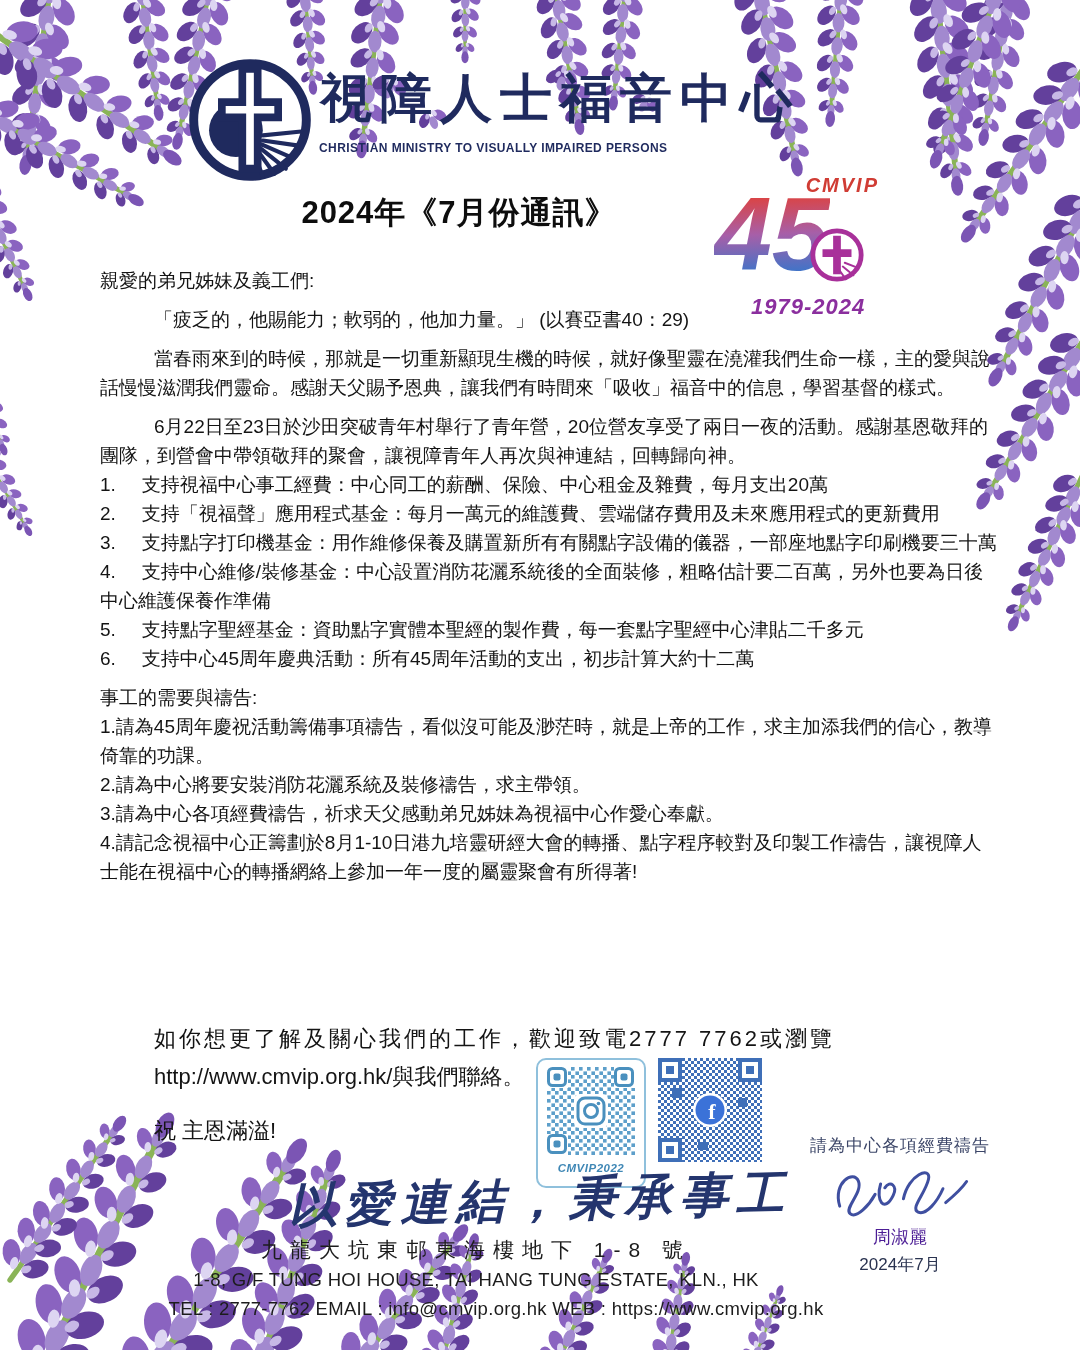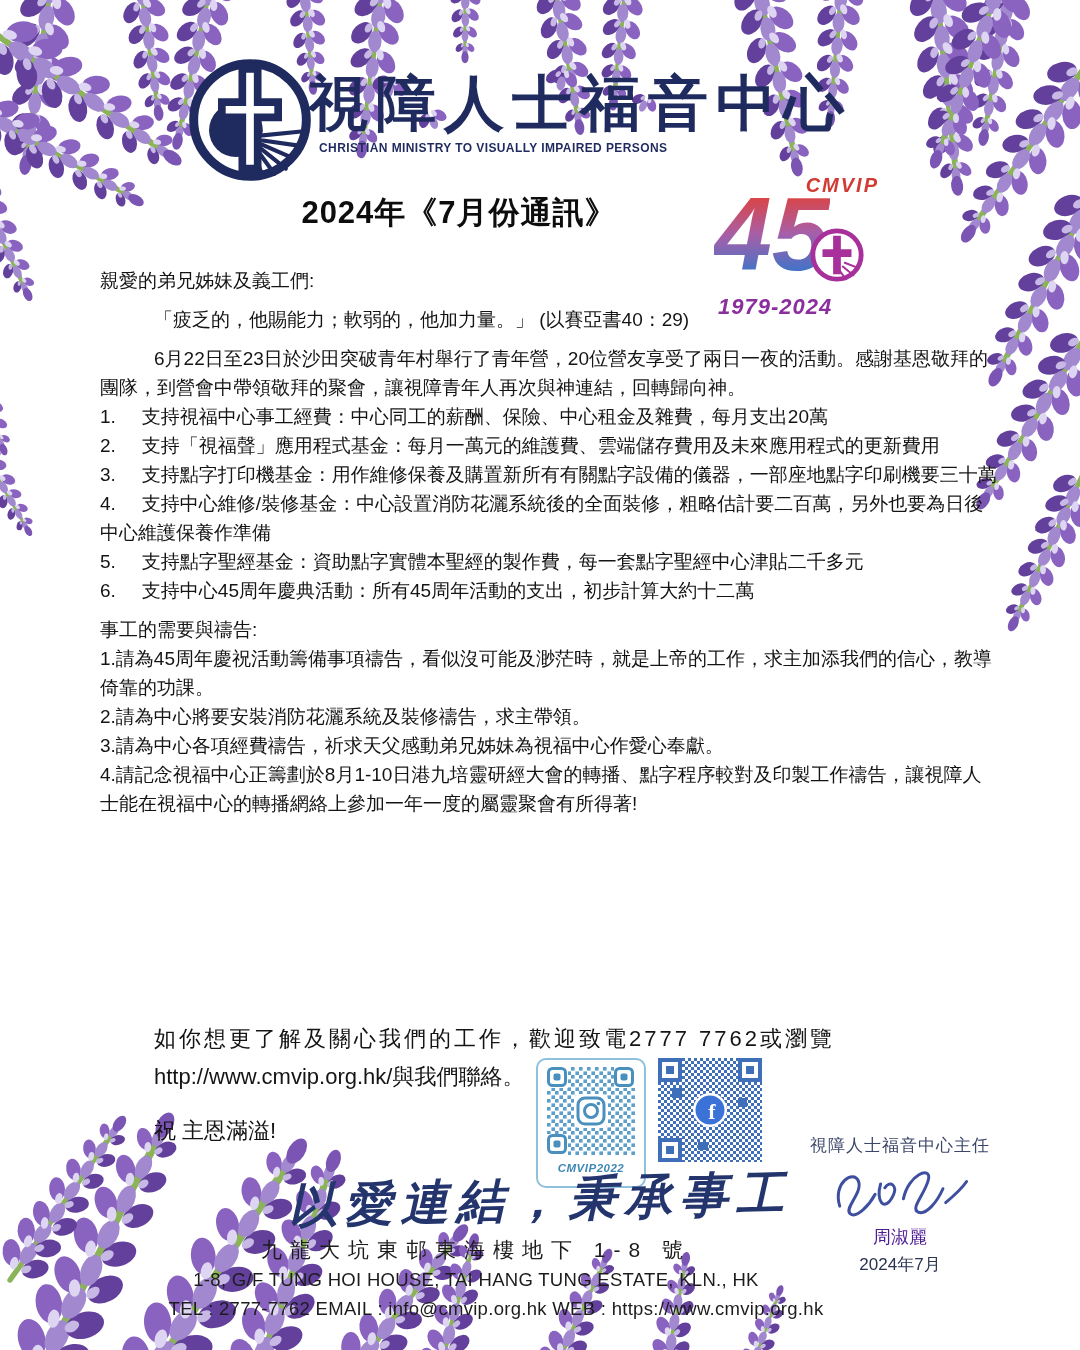--- a/index.html
+++ b/index.html
@@ -6,42 +6,42 @@
   .page {
     position:relative; width:1080px; height:1350px; margin:0 auto;
     background:#ffffff; overflow:hidden;
     font-family:"Liberation Sans", sans-serif; color:#141414;
   }
   
   .deco { position:absolute; left:0; top:0; width:1080px; height:1350px; pointer-events:none; }
   
   .logo { position:absolute; left:186px; top:56px; width:128px; height:128px; }
   .org-zh {
-    position:absolute; left:308px; top:64px; font-size:60px; font-weight:900;
+    position:absolute; left:320px; top:64px; font-size:52px; font-weight:900;
     color:#1f2a5e; letter-spacing:8px; white-space:nowrap;
   }
   .org-en {
     position:absolute; left:319px; top:141px; font-size:12px; font-weight:700;
     color:#1f2a5e; letter-spacing:0.4px; white-space:nowrap;
   }
   .news-title {
     position:absolute; left:0; width:918px; top:192px; text-align:center;
     font-size:31px; font-weight:800; color:#0d0d0d; letter-spacing:1px;
   }
   
   .anniv { position:absolute; left:712px; top:176px; width:175px; height:150px; }
   .anniv-cmvip { position:absolute; right:8px; top:-2px; color:#d03c34; font-weight:800;
     font-style:italic; font-size:20px; letter-spacing:2px; }
   .anniv-45 {
     position:absolute; left:2px; top:6px; font-size:104px; line-height:1; font-weight:900; font-style:italic;
     background:linear-gradient(178deg,#e0413a 12%,#a75fa8 50%,#3f74c8 86%);
     -webkit-background-clip:text; background-clip:text; color:transparent;
   }
   .anniv-badge { position:absolute; left:96px; top:50px; width:58px; height:58px; }
-  .anniv-years { position:absolute; left:6px; top:118px; font-size:22px; font-weight:800;
+  .anniv-years { position:absolute; left:39px; top:118px; font-size:22px; font-weight:800;
     color:#8b2f9e; letter-spacing:1px; font-style:italic; }
   
   .body-text { position:absolute; left:100px; top:266px; width:900px;
     font-size:19px; line-height:29px; }
   .indent { text-indent:54px; }
   .gap { margin-top:10px; }
   .fund-gap { display:inline-block; width:26px; }
   
   .contact { position:absolute; left:100px; top:1020px; width:480px; }
   .contact-l1 { padding-left:54px; font-size:22px; letter-spacing:3px; line-height:38px; white-space:nowrap; }
@@ -169,20 +169,21 @@
             <path d="M32 45 L39 55"></path>
         </g>
       </svg>
     </div>
     <div class="anniv-years">1979-2024</div>
   </div>
 
   <div class="body-text">
     <div>親愛的弟兄姊妹及義工們:</div>
     <div class="indent gap">「疲乏的，他賜能力；軟弱的，他加力量。」 (以賽亞書40：29)</div>
+    <div class="indent gap">當春雨來到的時候，那就是一切重新顯現生機的時候，就好像聖靈在澆灌我們生命一樣，主的愛與說話慢慢滋潤我們靈命。感謝天父賜予恩典，讓我們有時間來「吸收」福音中的信息，學習基督的樣式。</div>
     <div class="indent gap">6月22日至23日於沙田突破青年村舉行了青年營，20位營友享受了兩日一夜的活動。感謝基恩敬拜的團隊，到營會中帶領敬拜的聚會，讓視障青年人再次與神連結，回轉歸向神。</div>
 
     <div><span>1.</span><span class="fund-gap"></span><span>支持視福中心事工經費：中心同工的薪酬、保險、中心租金及雜費，每月支出20萬</span></div>
     <div><span>2.</span><span class="fund-gap"></span><span>支持「視福聲」應用程式基金：每月一萬元的維護費、雲端儲存費用及未來應用程式的更新費用</span></div>
     <div><span>3.</span><span class="fund-gap"></span><span>支持點字打印機基金：用作維修保養及購置新所有有關點字設備的儀器，一部座地點字印刷機要三十萬</span></div>
     <div><span>4.</span><span class="fund-gap"></span><span>支持中心維修/裝修基金：中心設置消防花灑系統後的全面裝修，粗略估計要二百萬，另外也要為日後中心維護保養作準備</span></div>
     <div><span>5.</span><span class="fund-gap"></span><span>支持點字聖經基金：資助點字實體本聖經的製作費，每一套點字聖經中心津貼二千多元</span></div>
     <div><span>6.</span><span class="fund-gap"></span><span>支持中心45周年慶典活動：所有45周年活動的支出，初步計算大約十二萬</span></div>
 
     <div class="gap">事工的需要與禱告:</div>
@@ -254,21 +255,21 @@
         <circle cx="52" cy="52" r="17" fill="#fff"></circle>
         <g>
           <circle cx="52" cy="52" r="14.5" fill="#3b72d8"></circle>
           <text x="54" y="61" font-size="22" font-weight="bold" fill="#ffffff" text-anchor="middle" font-family="Liberation Serif, serif">f</text>
         </g>
       </svg>
     </div>
   </div>
 
   <div class="sig">
-    <div class="sig-title">視障人士福音中心主任</div>
+    <div class="sig-title">請為中心各項經費禱告</div>
     <svg class="sig-svg" width="150" height="60" viewBox="0 0 150 60">
       <path d="M14 42 C8 18 30 6 34 18 C38 30 18 44 24 50 C30 56 44 42 50 32
                M56 22 C50 38 58 52 68 34 C73 25 66 18 60 26
                M78 38 C84 14 108 6 104 20 C100 34 84 48 92 52 C100 56 112 42 118 30
                M120 44 C128 38 136 32 142 24" stroke="#3f4fa0" stroke-width="3" fill="none" stroke-linecap="round"></path>
     </svg>
     <div class="sig-name">周淑麗</div>
     <div class="sig-date">2024年7月</div>
   </div>
 

